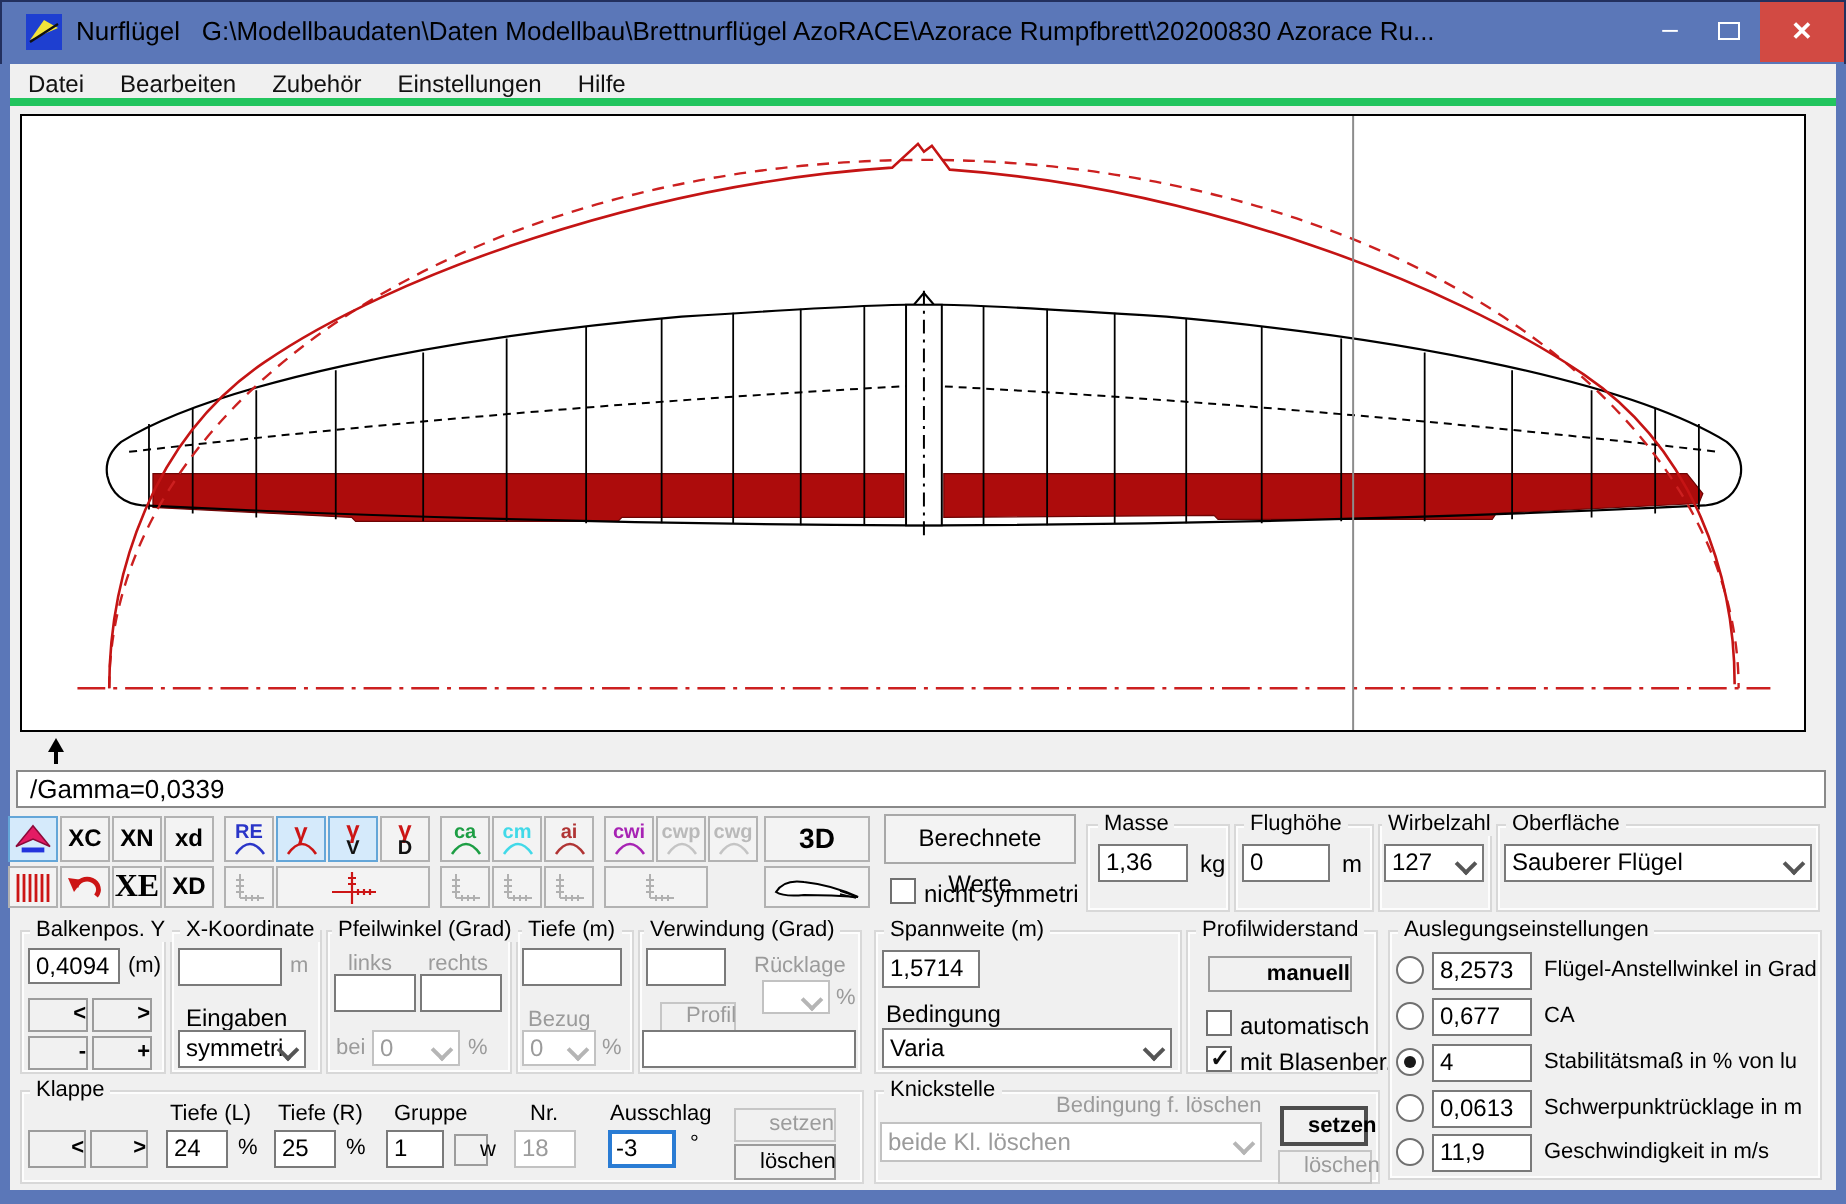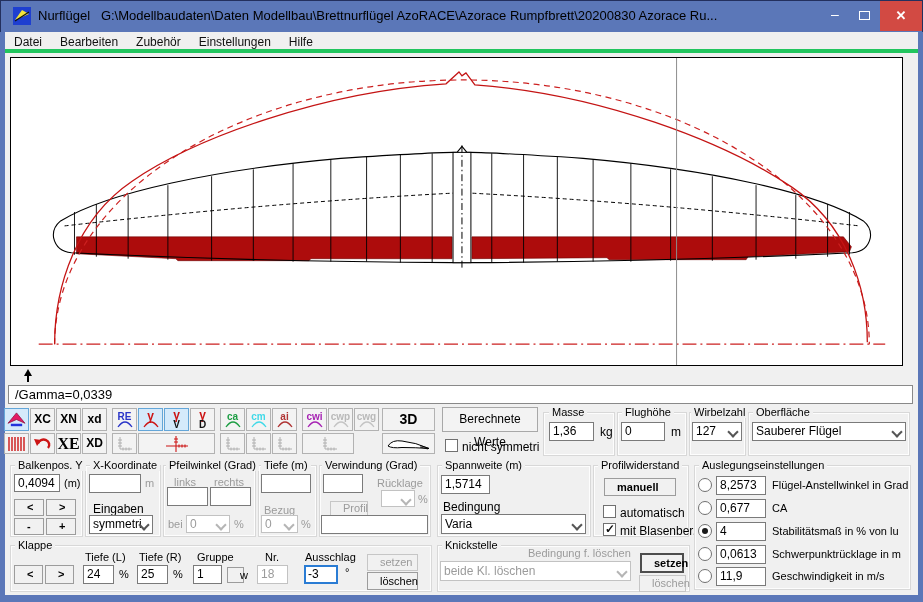--- a/index.html
+++ b/index.html
@@ -41,21 +41,21 @@
   .fld.dis{color:#9b9b9b;border-color:#c2c2c2;}
   .fld.focus{border:1px solid #2a7cd4;box-shadow:0 0 0 1px #2a7cd4 inset;}
   .cmb{background:#fff;border:1px solid #7a7a7a;font-size:12px;line-height:16px;padding:0 14px 0 3px;white-space:nowrap;overflow:hidden;}
   .cmb .chev{position:absolute;right:4px;top:5px;width:6px;height:6px;border-right:2px solid #555;border-bottom:2px solid #555;transform:rotate(45deg);}
   .cmb.dis{color:#9b9b9b;border-color:#c2c2c2;}
   .cmb.dis .chev{border-color:#b5b5b5;}
   .lb{font-size:11px;color:#000;white-space:nowrap;}
   .lb.dim{color:#9b9b9b;}
   .gb{border:1px solid #d8d8d8;box-shadow:inset 0 0 0 1px #fdfdfd;}
   .gl{font-size:11px;background:#f0f0f0;padding:0 3px;white-space:nowrap;z-index:2;}
-  .pbtn{background:#f1f1f1;border:1px solid #9c9c9c;font-size:11px;text-align:left;color:#000;padding-left:12px;}
+  .pbtn{background:#f1f1f1;border:1px solid #9c9c9c;font-size:11px;text-align:right;color:#000;padding-left:12px;}
   .pbtn.bold{font-weight:bold;}
   .pbtn.dis{color:#9b9b9b;border-color:#c6c6c6;}
   .pbtn.default{border:2px solid #4d4d4d;font-weight:bold;}
   .chk{width:13px;height:13px;background:#fff;border:1px solid #707070;}
   .chk.on::after{content:"✓";position:absolute;top:-2px;left:1px;font-size:12px;font-weight:bold;color:#101010;}
   .radio{width:14px;height:14px;background:#fff;border:1px solid #707070;border-radius:50%;}
   .radio.on::after{content:"";position:absolute;left:3px;top:3px;width:6px;height:6px;border-radius:50%;background:#1a1a1a;}
 </style>
 </head>
 <body>

